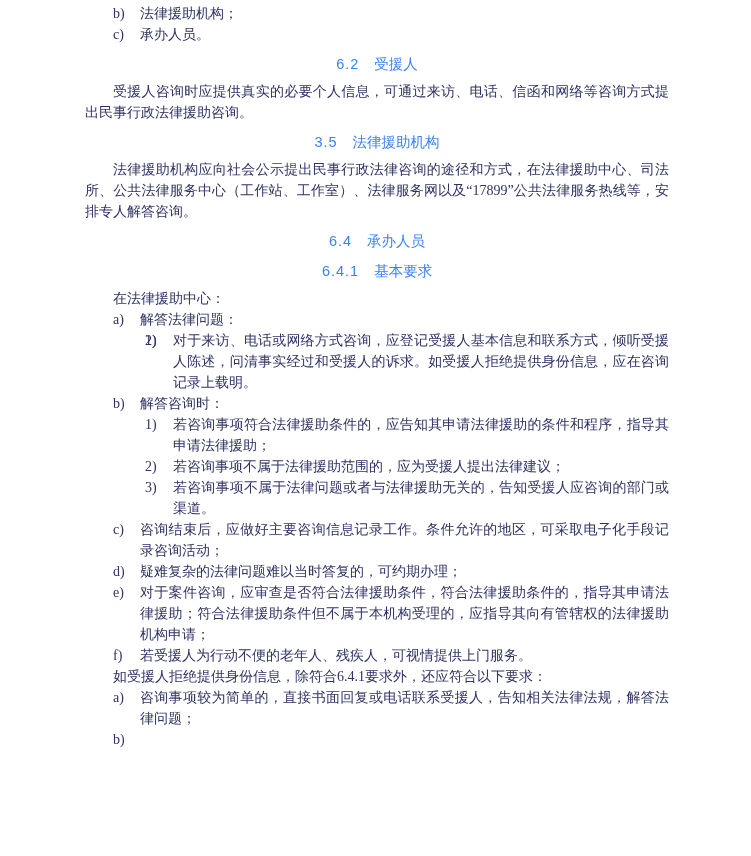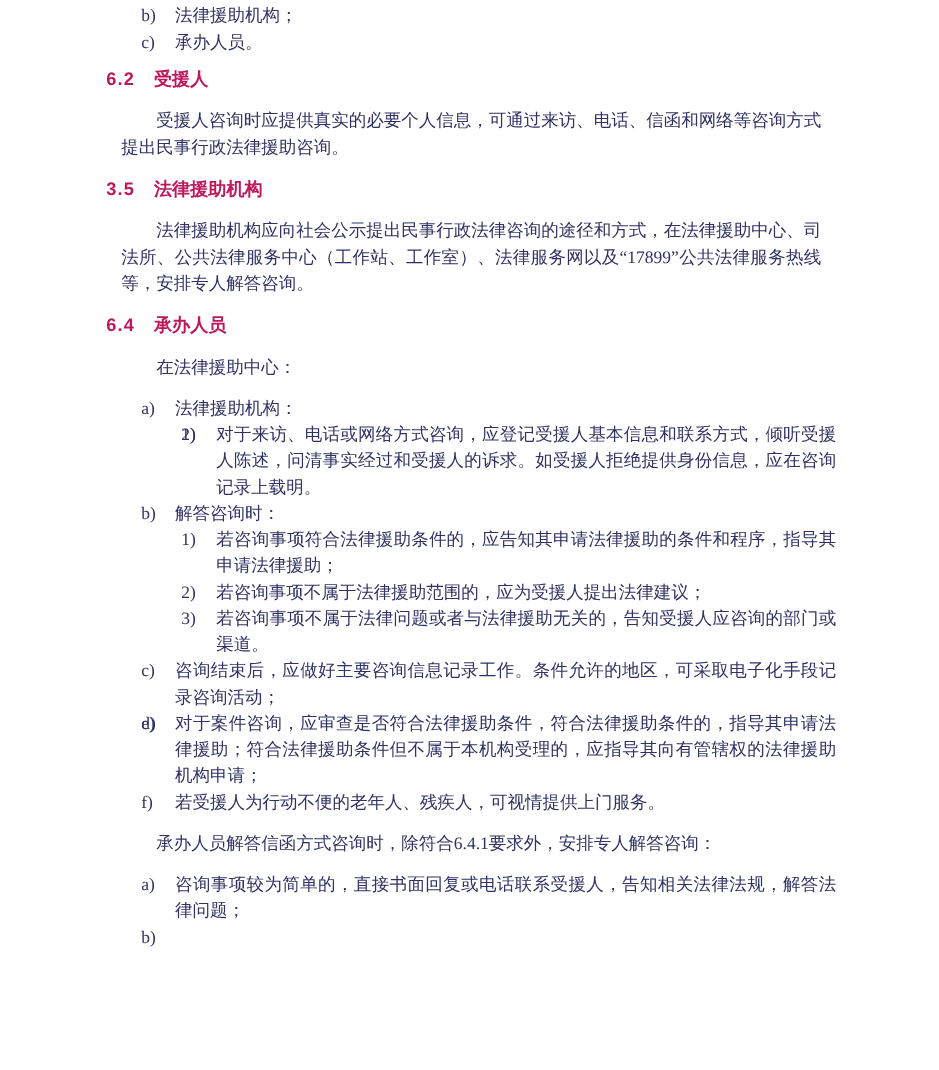--- a/index.html
+++ b/index.html
@@ -23,32 +23,32 @@
   .content {
     width: 584px;
     color: #2f3263;
     font-size: 14px;
     line-height: 21px;
     text-align: justify;
   }
   
   .h2, .h3 {
     font-family: "Liberation Sans", "DejaVu Sans", sans-serif;
-    font-weight: bold;
-    color: #be185d;
+    font-weight: normal;
+    color: #3b82f6;
     font-size: 14.5px;
     line-height: 22px;
     margin: 8px 0 6px 0;
-    text-align: left;
+    text-align: center;
   }
   .h2 .sec-num, .h3 .sec-num { margin-right: 15px; letter-spacing: 1px; }
   
   .p {
     text-indent: 28px;
-    margin: 12px;
+    margin: 0;
   }
   
   .li1 {
     position: relative;
     padding-left: 55px;
     margin: 0;
   }
   .li1 > .marker {
     position: absolute;
     left: 28px;
@@ -91,26 +91,29 @@
     <div class="h2">
       <span class="sec-num">3.5</span><span>法律援助机构</span>
     </div>
 
     <p class="p">法律援助机构应向社会公示提出民事行政法律咨询的途径和方式，在法律援助中心、司法所、公共法律服务中心（工作站、工作室）、法律服务网以及“17899”公共法律服务热线等，安排专人解答咨询。</p>
 
     <div class="h2">
       <span class="sec-num">6.4</span><span>承办人员</span>
     </div>
 
+    <div class="h3">
+      <span class="sec-num">6.4.1</span><span>基本要求</span>
+    </div>
 
     <p class="p">在法律援助中心：</p>
 
     <div class="li1">
       <span class="marker">a)</span>
-      <span>法律援助机构：</span>
+      <span>解答法律问题：</span>
     </div>
 
     <div class="li2">
       <span class="marker">1)</span>
     </div>
 
     <div class="li2">
       <span class="marker">2)</span>
       <span>对于来访、电话或网络方式咨询，应登记受援人基本信息和联系方式，倾听受援人陈述，问清事实经过和受援人的诉求。如受援人拒绝提供身份信息，应在咨询记录上载明。</span>
     </div>
@@ -135,34 +138,35 @@
       <span>若咨询事项不属于法律问题或者与法律援助无关的，告知受援人应咨询的部门或渠道。</span>
     </div>
 
     <div class="li1">
       <span class="marker">c)</span>
       <span>咨询结束后，应做好主要咨询信息记录工作。条件允许的地区，可采取电子化手段记录咨询活动；</span>
     </div>
 
     <div class="li1">
       <span class="marker">d)</span>
+      <span>疑难复杂的法律问题难以当时答复的，可约期办理；</span>
     </div>
 
     <div class="li1">
       <span class="marker">e)</span>
       <span>对于案件咨询，应审查是否符合法律援助条件，符合法律援助条件的，指导其申请法律援助；符合法律援助条件但不属于本机构受理的，应指导其向有管辖权的法律援助机构申请；</span>
     </div>
 
     <div class="li1">
       <span class="marker">f)</span>
       <span>若受援人为行动不便的老年人、残疾人，可视情提供上门服务。</span>
     </div>
 
 
-    <p class="p">承办人员解答信函方式咨询时，除符合6.4.1要求外，安排专人解答咨询：</p>
+    <p class="p">如受援人拒绝提供身份信息，除符合6.4.1要求外，还应符合以下要求：</p>
 
     <div class="li1">
       <span class="marker">a)</span>
       <span>咨询事项较为简单的，直接书面回复或电话联系受援人，告知相关法律法规，解答法律问题；</span>
     </div>
 
     <div class="li1">
       <span class="marker">b)</span>
     </div>
 

